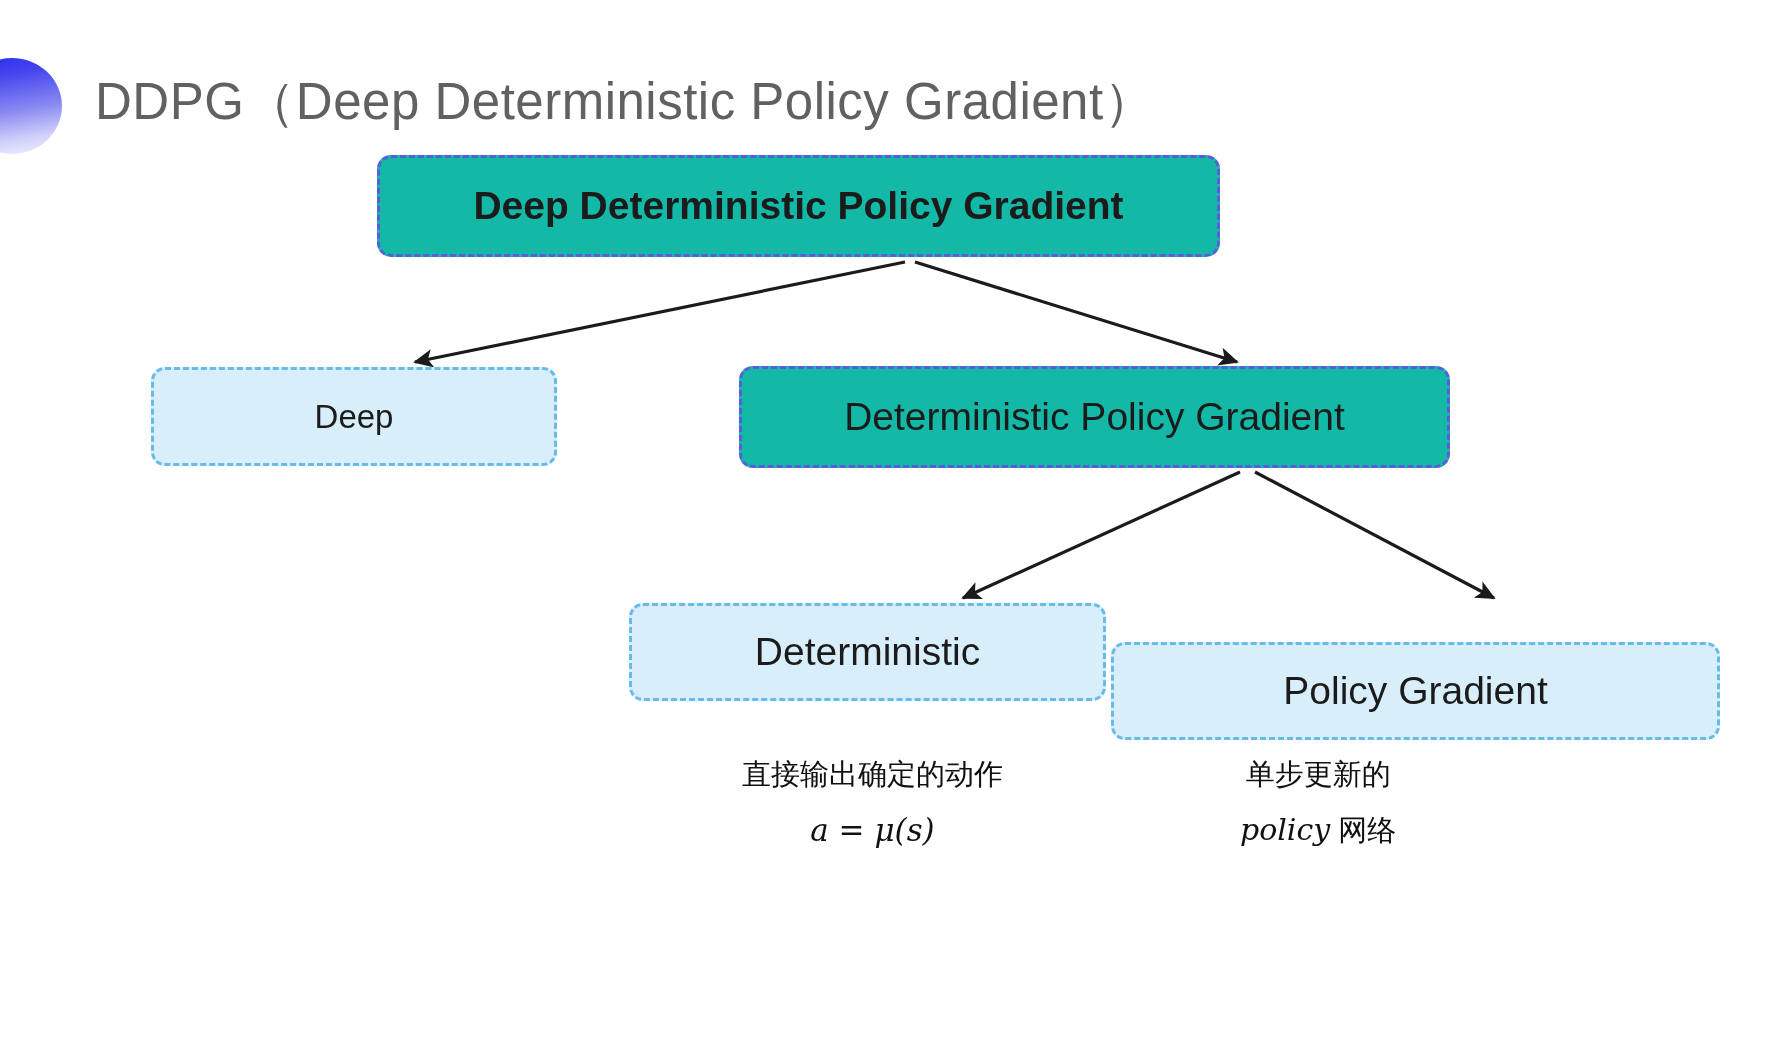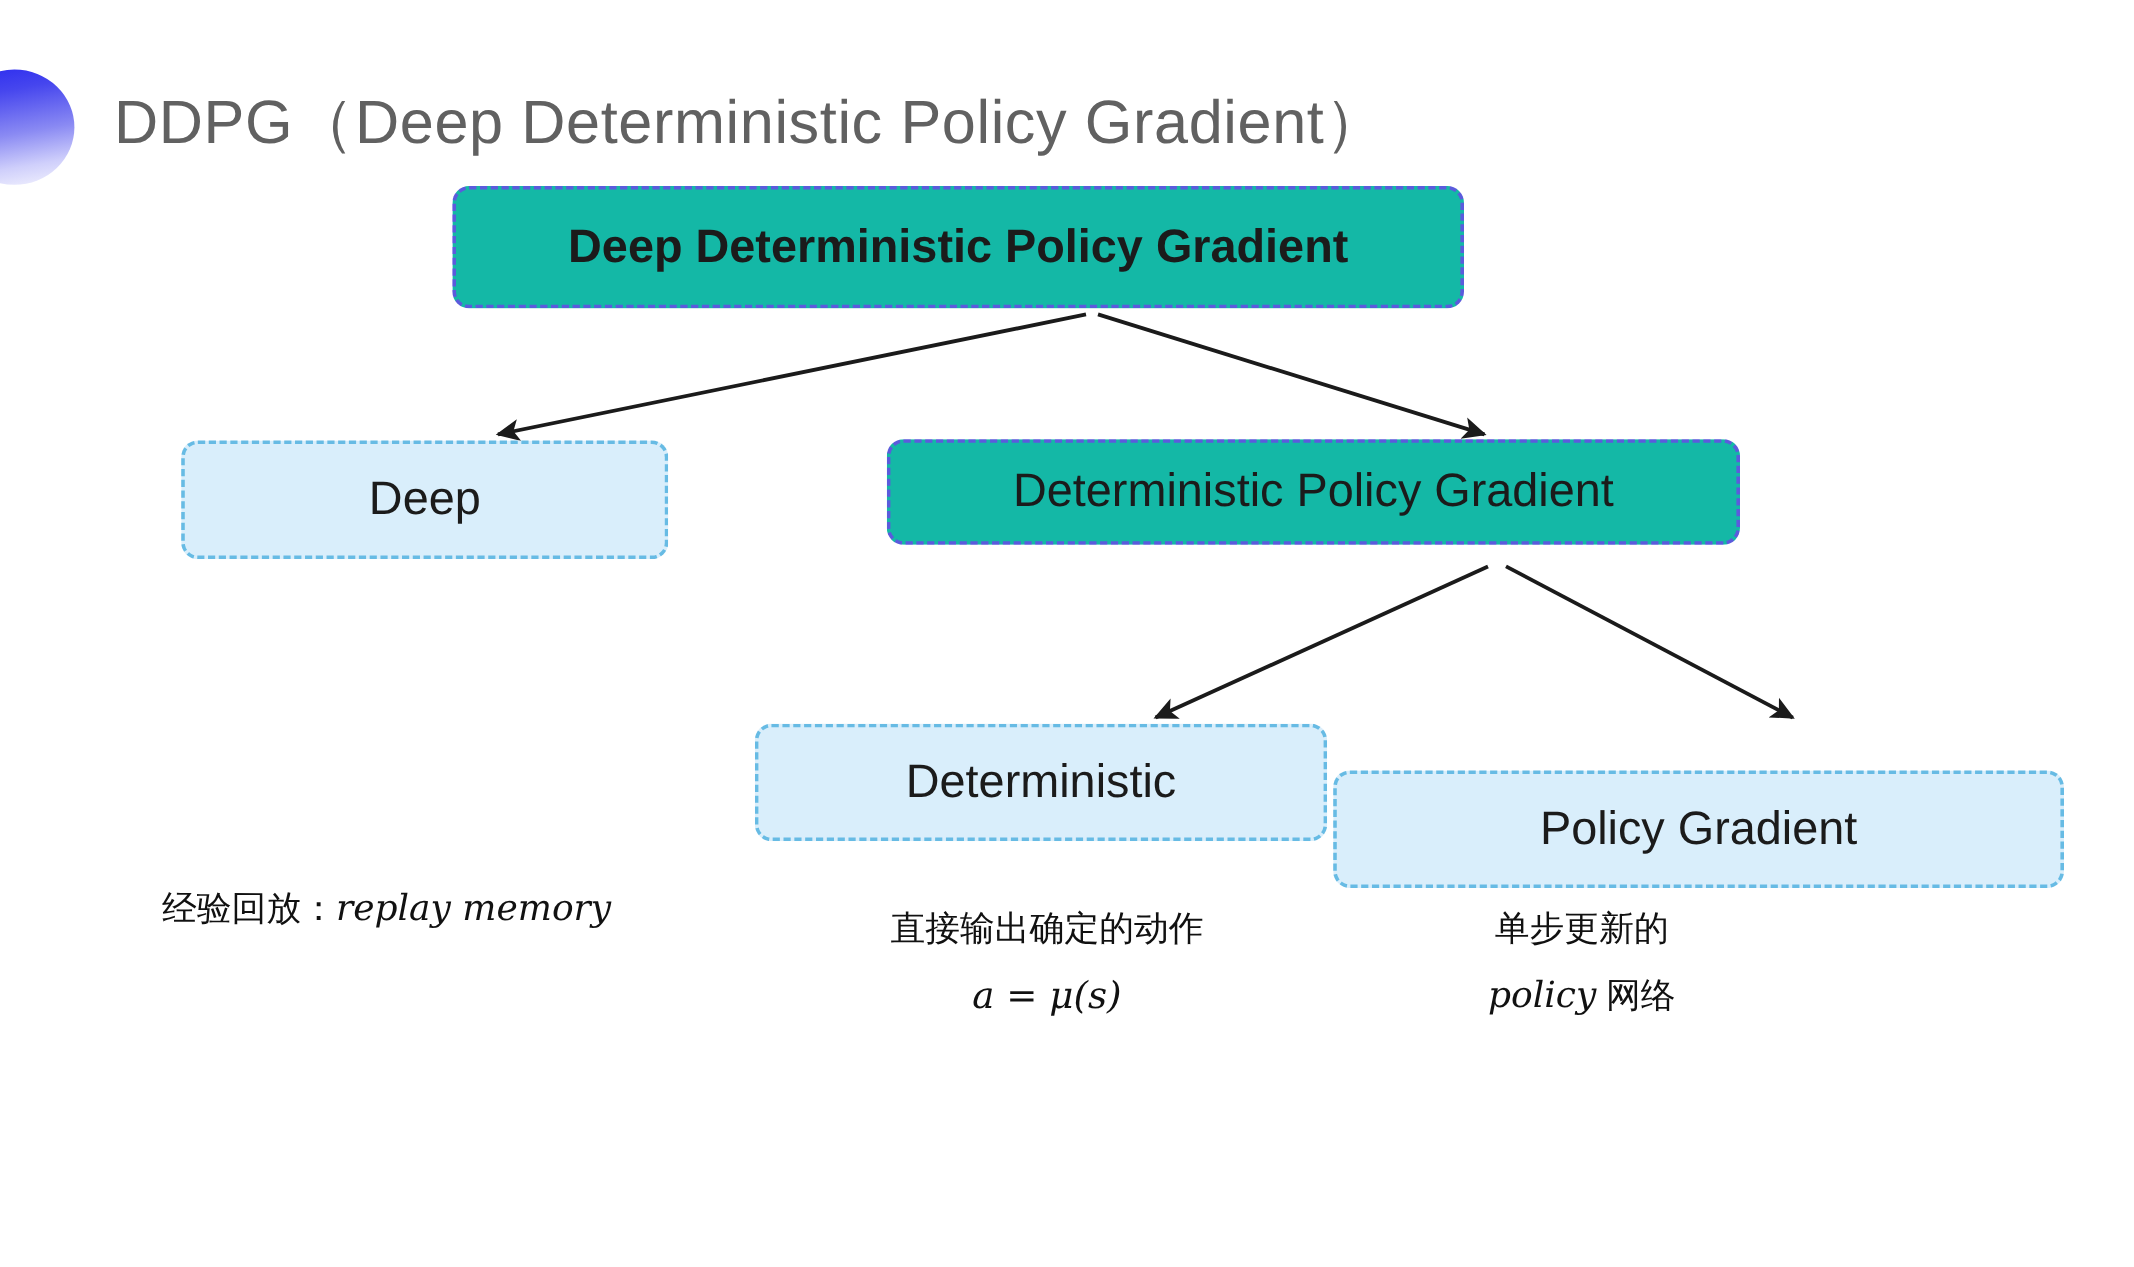--- a/index.html
+++ b/index.html
@@ -59,24 +59,24 @@
     background: #d9eefb;
     border: 3.5px dashed #67bbe4;
   }
 
   #node-root {
     left: 377px;  top: 155px;  width: 843px;  height: 102px;
     font-size: 39px; font-weight: 700;
   }
   #node-deep {
     left: 151px;  top: 367px;  width: 406px;  height: 99px;
-    font-size: 39px; font-weight: 400;
+    font-size: 33px; font-weight: 400;
   }
   #node-dpg {
-    left: 739px;  top: 366px;  width: 711px;  height: 88px;
+    left: 739px;  top: 366px;  width: 711px;  height: 102px;
     font-size: 39px; font-weight: 400;
   }
   #node-deterministic {
     left: 629px;  top: 603px;  width: 477px;  height: 98px;
     font-size: 39px; font-weight: 400;
   }
   #node-policy-gradient {
     left: 1111px; top: 603px;  width: 609px;  height: 98px;
     font-size: 39px; font-weight: 400; margin-top: 39px;
   }
@@ -147,23 +147,20 @@
 
   <div class="node blue" id="node-deep">Deep</div>
 
   <div class="node purple" id="node-dpg">Deterministic Policy Gradient</div>
 
   <div class="node blue" id="node-deterministic">Deterministic</div>
 
   <div class="node blue" id="node-policy-gradient">Policy Gradient</div>
 
   <div class="caption" id="caption-deep">
-    <span class="line">
-      <span>经验回放：</span><span class="mathit">replay memory</span>
-    </span>
   </div>
 
   <div class="caption" id="caption-deterministic">
     <span class="line">直接输出确定的动作</span>
     <span class="line formula">a = μ(s)</span>
   </div>
 
   <div class="caption" id="caption-policy-gradient">
     <span class="line">单步更新的</span>
     <span class="line">

